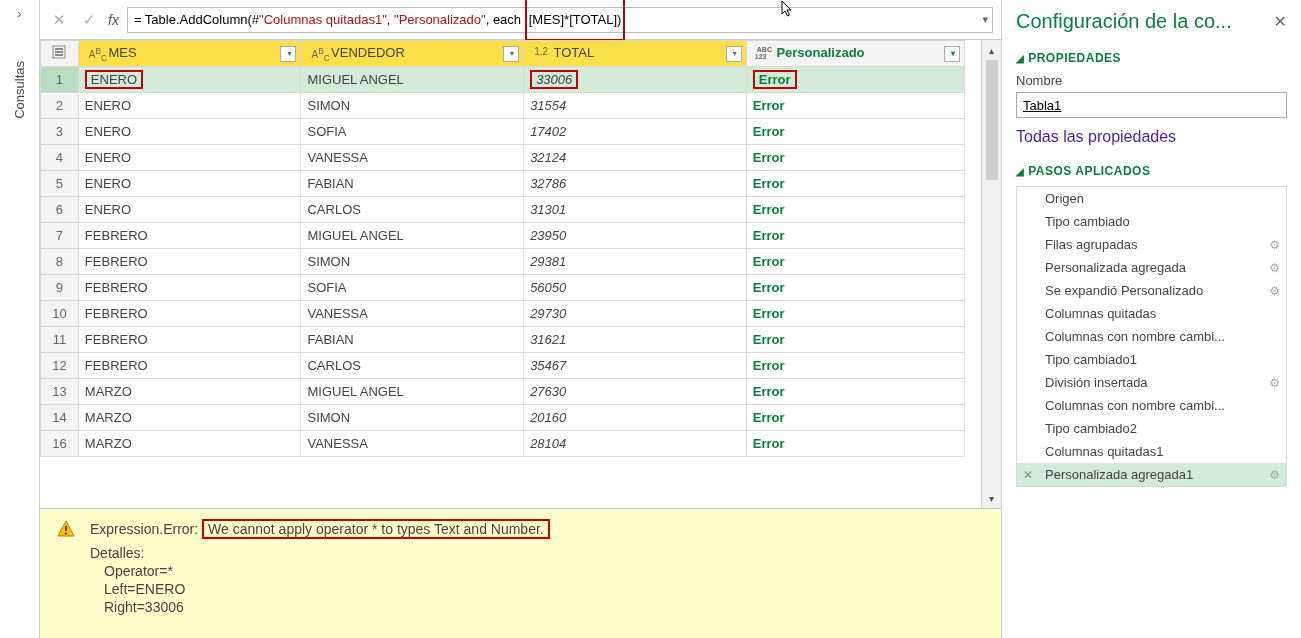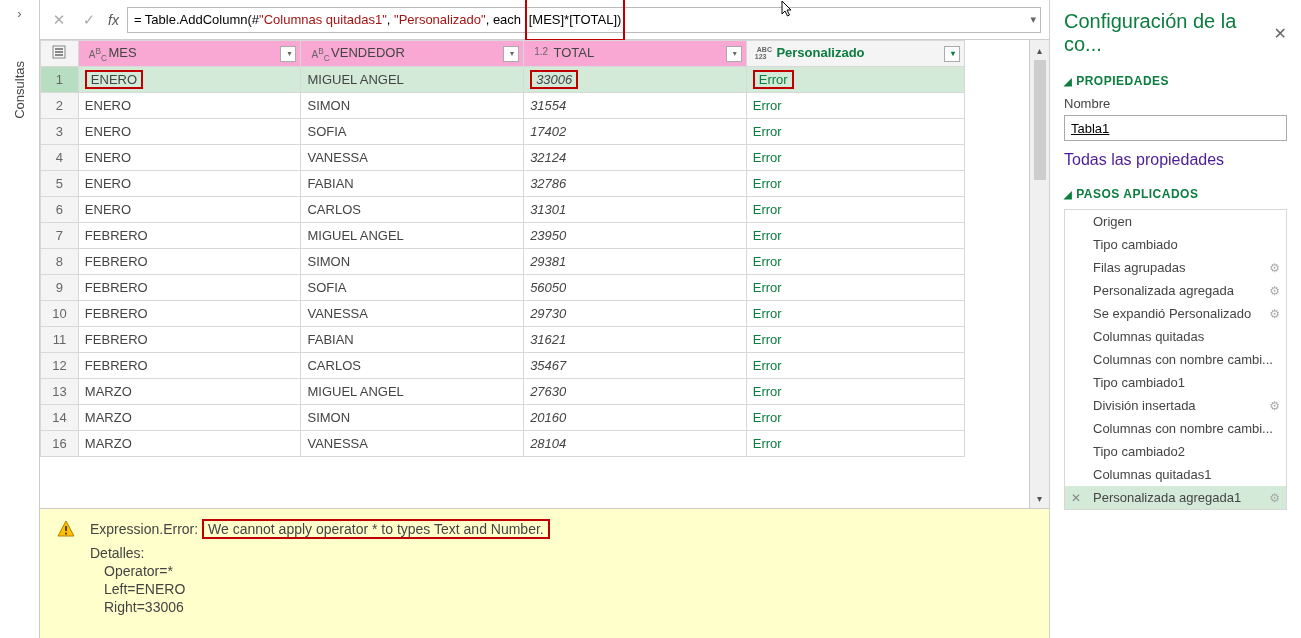--- a/index.html
+++ b/index.html
@@ -18,50 +18,50 @@
   .formula-text { font-family: Consolas, monospace; font-size: 13px; color: #000; white-space: nowrap; }
   .formula-text .kw { color: #000; text-align: right; }
   .formula-text .str { color: #A31515; }
   .formula-text .red-box { border: 2px solid #C00000; padding: 12px 2px; }
   .formula-dd { position: absolute; right: 4px; color: #666; font-size: 11px; }
 
   .grid-wrap { flex: 1; display: flex; min-height: 0; }
   .grid-scroll { flex: 1; overflow: hidden; position: relative; }
   table.grid { border-collapse: collapse; width: 925px; font-size: 13px; table-layout: fixed; }
   .grid th, .grid td { border: 1px solid #d8d8d8; height: 26px; padding: 0 6px; text-align: left; color: #444; }
-  .grid th { background: #f9a8d4; font-weight: 400; color: #444; position: relative; }
+  .grid th { background: #fde047; font-weight: 400; color: #444; position: relative; }
   .grid th.rownum, .grid td.rownum { width: 34px; text-align: center; background: #f4f4f4; color: #666; }
   .grid th .dd { position: absolute; right: 4px; top: 50%; transform: translateY(-50%); width: 16px; height: 16px; border: 1px solid #aaa; background: #fff; display: flex; align-items: center; justify-content: center; font-size: 8px; color: #666; }
   .type-icon { display: inline-block; width: 18px; height: 16px; font-size: 10px; color: #666; vertical-align: middle; }
   .grid th.green-h { color: #0B7D3E; font-weight: 600; background: #f4f4f4; }
   .grid th.green-h .dd { color: #0B7D3E; }
   .grid th.col-header { text-indent: 2px; }
   .grid .c-total { text-align: left; font-style: italic; }
-  .grid .c-pers { color: #0B7D3E; }
+  .grid .c-pers { color: #0B7D3E; font-weight: bold; }
   .grid tbody tr.sel td { background: #d4ead9; }
   .grid tbody tr.sel td.rownum { background: #d4ead9; }
   .grid tbody tr:not(.sel) td { background: #fff; }
   .grid tbody tr:nth-child(n) td.rownum { background: #f4f4f4; }
   .grid tbody tr.sel td.rownum { background: #b8dec2; }
   .red-box2 { border: 2px solid #C00000; display: inline-block; padding: 0 4px; }
   .grid td.c-total .red-box2 { display: inline-block; }
   
   .vscroll { width: 20px; background: #f0f0f0; border-left: 1px solid #ccc; display: flex; flex-direction: column; align-items: center; padding: 2px 0; }
   .vscroll .arr { font-size: 10px; color: #555; height: 16px; display:flex;align-items:center;}
   .vscroll .track { flex: 1; width: 12px; background: #f0f0f0; position: relative;}
   .vscroll .thumb { position: absolute; top: 2px; left: 0; width: 12px; height: 120px; background: #cdcdcd; }
 
   .error-panel { height: 130px; background: #FFFFCC; border-top: 1px solid #ccc; padding: 10px 14px 10px 50px; font-size: 14px; color: #444; position: relative; overflow:hidden;}
   .error-panel .warn-icon { position:absolute; left:16px; top:10px; width:20px; height:20px; }
   .error-panel .warn-icon svg { width:20px; height:20px; }
   .error-panel .msg-red-box { border: 2px solid #C00000; padding: 0 4px; display: inline-block; }
   .error-panel .detail-lbl { margin-top: 6px; }
   .error-panel .detail-line { margin-left: 14px; margin-top: 2px; }
 
-  .right-panel { width: 252px; border-left: 1px solid #d0d0d0; background: #fff; padding: 10px 14px; display: flex; flex-direction: column; }
+  .right-panel { width: 300px; border-left: 1px solid #d0d0d0; background: #fff; padding: 10px 14px; display: flex; flex-direction: column; }
   .right-panel .title { font-size: 20px; font-weight: 300; color: #0B7D3E; display: flex; align-items: center; }
   .right-panel .close { margin-left: auto; color: #666; font-size: 16px; }
   .section-h { font-size: 12px; font-weight: 700; color: #0B7D3E; letter-spacing: 0.5px; margin-top: 18px; display: flex; align-items: center; }
   .section-h .tri { font-size: 10px; margin-right: 4px; color: #0B7D3E; }
   .prop-label { font-size: 13px; color: #444; margin-top: 8px; }
   .prop-input { width: 100%; border: 1px solid #aaa; height: 26px; padding: 0 6px; font-size: 13px; margin-top: 4px; text-decoration: underline; }
   .link { color: #4c1d95; font-size: 16px; margin-top: 10px; display: inline-block; }
 
   .steps { margin-top: 8px; border: 1px solid #d8d8d8; font-size: 13px; }
   .steps .step { padding: 4px 8px 4px 28px; position: relative; color: #444; white-space: nowrap; overflow: hidden; text-overflow: ellipsis; }

